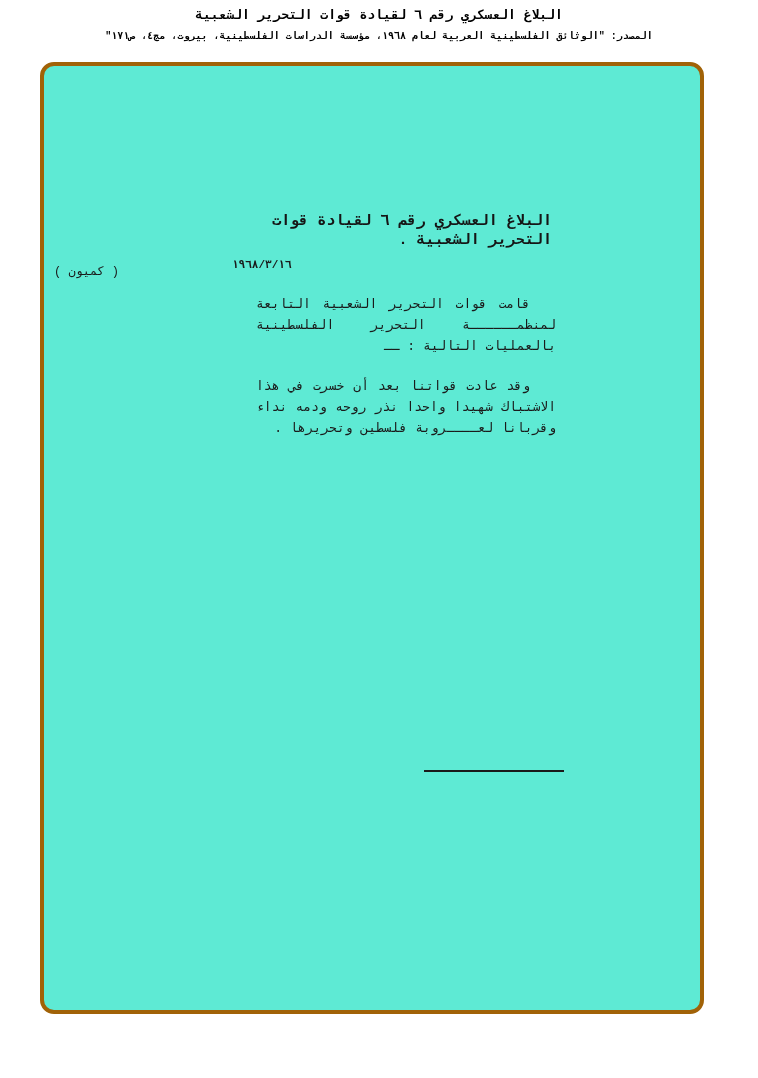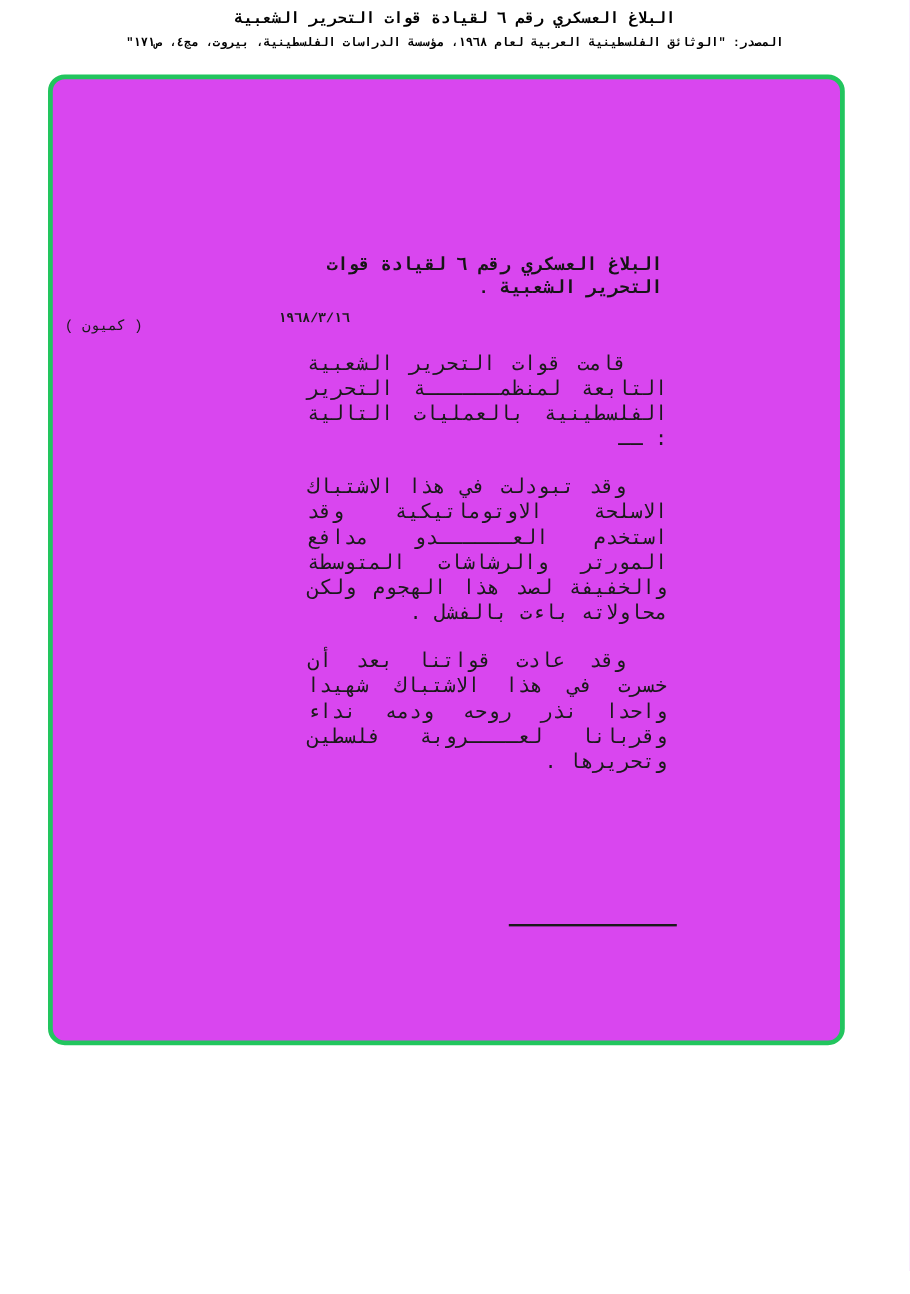--- a/index.html
+++ b/index.html
@@ -38,24 +38,24 @@
     color: #000000;
     line-height: 15px;
   }
 
   
   .scan-frame {
     position: absolute;
     left: 40px;
     top: 62px;
     width: 664px;
-    height: 809px;
-    border: 4px solid #22c55e;
+    height: 952px;
+    border: 4px solid #a16207;
     border-radius: 14px;
-    background: #d946ef;
+    background: #5eead4;
     box-sizing: border-box;
   }
 
   
   .doc-title {
     position: absolute;
     right: 148px;
     top: 145px;
     width: 300px;
     font-size: 15px;
@@ -80,21 +80,21 @@
     color: #1a1a1a;
   }
   .doc-body {
     position: absolute;
     right: 144px;
     top: 228px;
     width: 300px;
     direction: rtl;
     text-align: justify;
     text-align-last: right;
-    font-size: 17px;
+    font-size: 13px;
     line-height: 21px;
     color: #1a1a1a;
     margin-left: 17px;
   }
   .doc-body p {
     margin: 0 0 19px 0;
     text-indent: 2em;
   }
   .end-rule {
     position: absolute;
@@ -118,21 +118,20 @@
   <div class="scan-frame">
 
     <div class="doc-title" dir="rtl">البلاغ العسكري رقم ٦ لقيادة قوات التحرير الشعبية .</div>
 
     <div class="doc-date" dir="rtl">١٩٦٨/٣/١٦</div>
 
     <div class="margin-note" dir="rtl">( كميون )</div>
 
     <div class="doc-body">
       <p>قامت قوات التحرير الشعبية التابعة لمنظمــــــة التحرير الفلسطينية بالعمليات التالية : ــ</p>
-      <p>وقد تبودلت في هذا الاشتباك الاسلحة الاوتوماتيكية وقد استخدم العــــــدو مدافع المورتر والرشاشات المتوسطة والخفيفة لصد هذا الهجوم ولكن محاولاته باءت بالفشل .</p>
       <p>وقد عادت قواتنا بعد أن خسرت في هذا الاشتباك شهيدا واحدا نذر روحه ودمه نداء وقربانا لعــــروبة فلسطين وتحريرها .</p>
     </div>
 
     <div class="end-rule"></div>
 
   </div>
 
 </div>
 
 </body></html>

